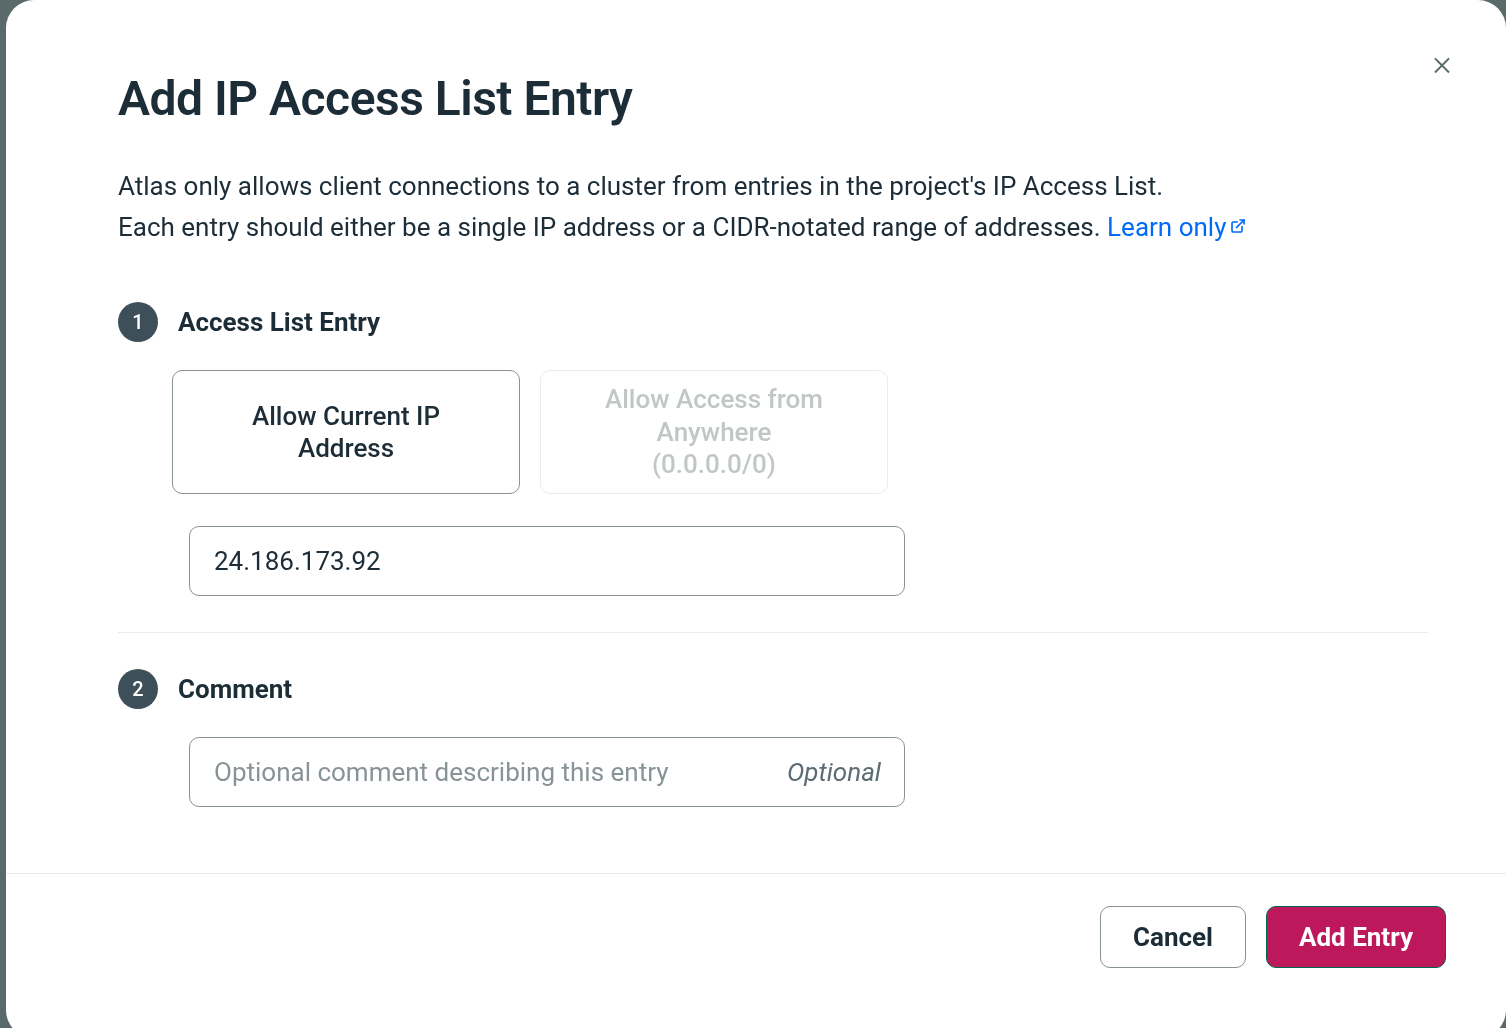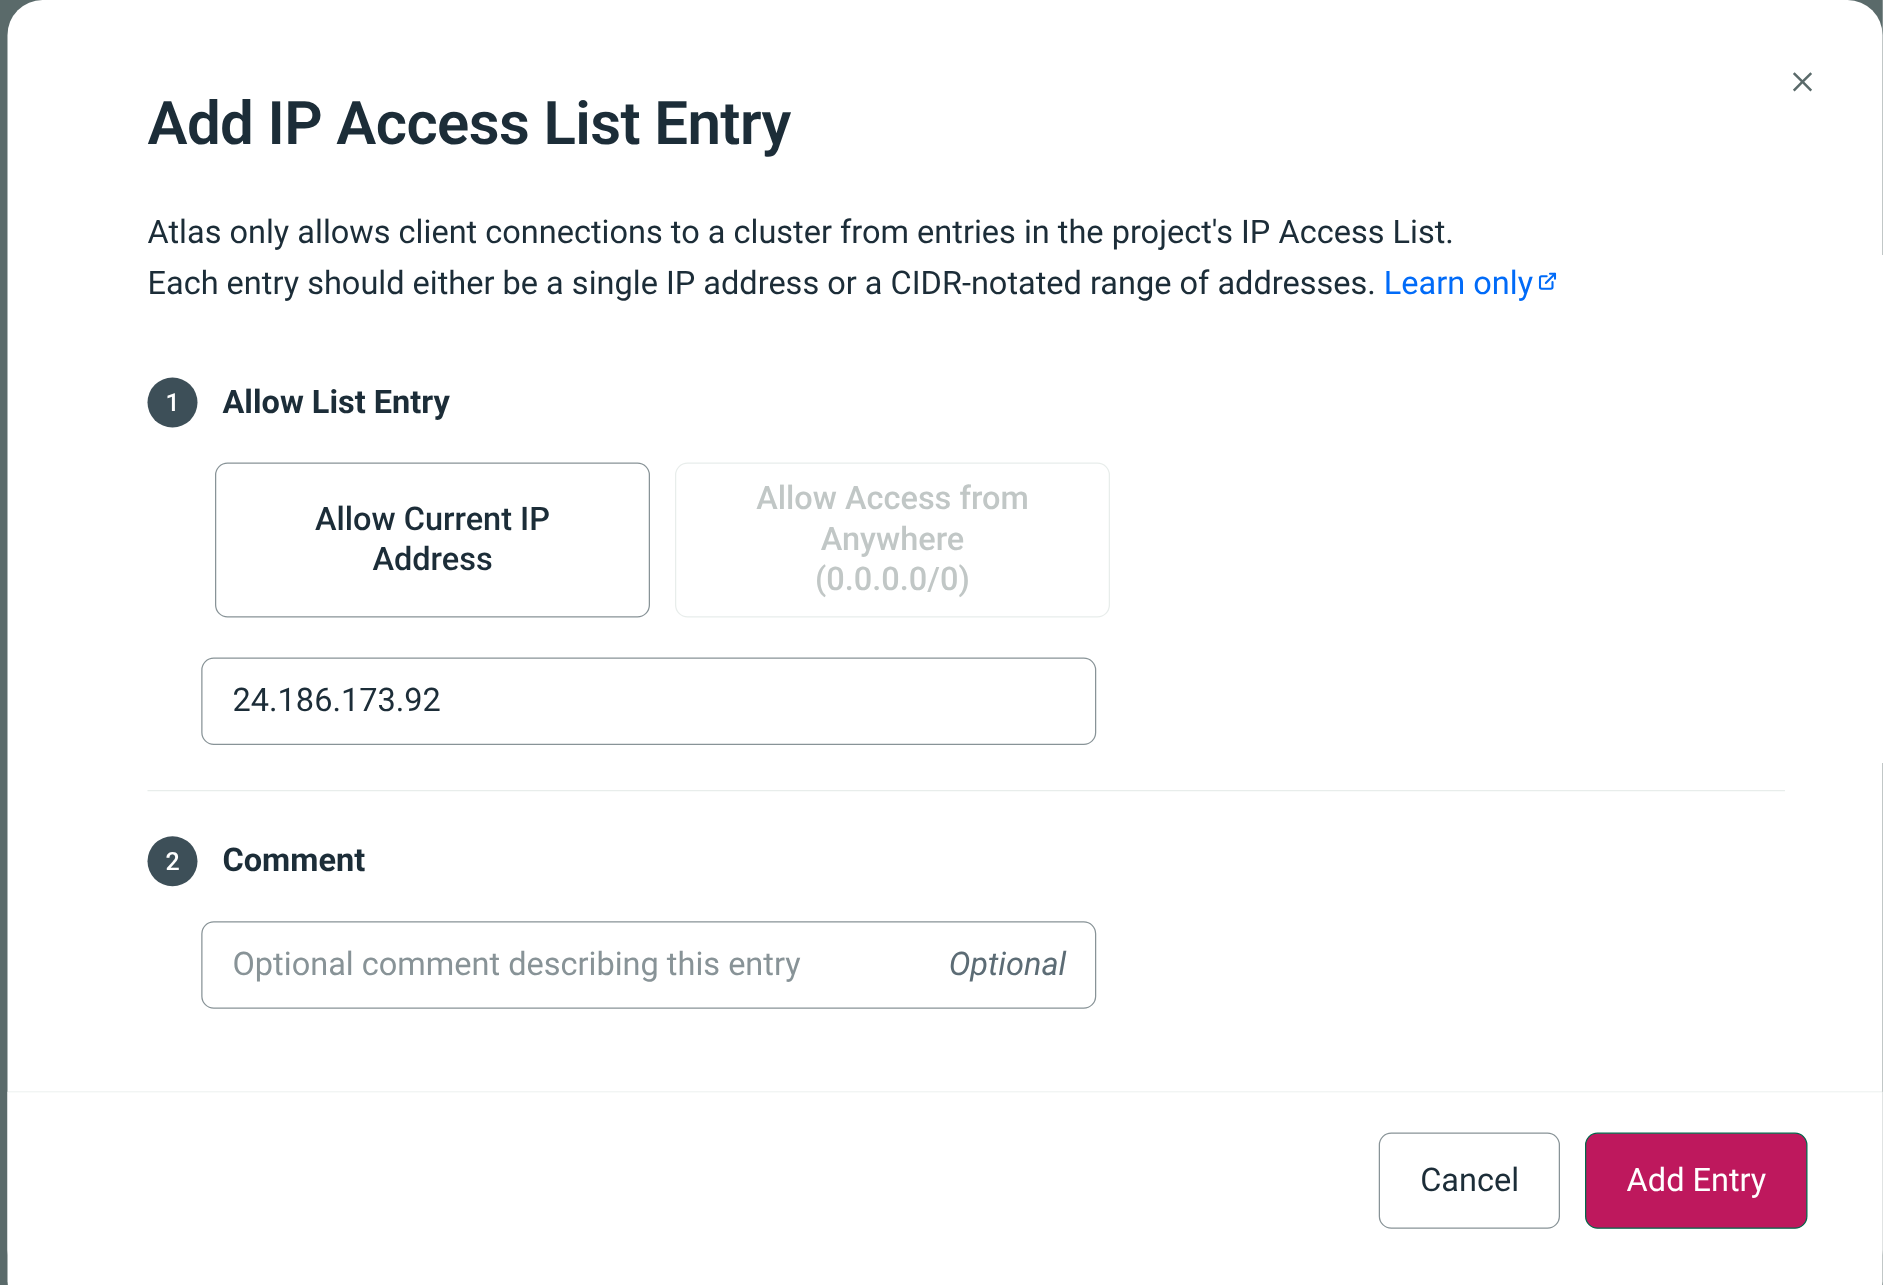--- a/index.html
+++ b/index.html
@@ -116,21 +116,21 @@
   }
   .option-card.selected {
     border: 3px solid #00a35c;
   }
   .option-card.disabled {
     border: 1.5px solid #e8edeb;
     color: #c1c7c6;
     cursor: not-allowed;
   }
   .field-row {
-    margin-left: 43px;
+    margin-left: 71px;
     margin-bottom: 36px;
   }
   .text-input-wrap {
     position: relative;
     width: 716px;
   }
   .text-input {
     width: 100%;
     height: 70px;
     border: 1.5px solid #889397;
@@ -163,25 +163,25 @@
     border-top: 1.5px solid #e8edeb;
     padding: 32px 60px 70px 60px;
     display: flex;
     justify-content: flex-end;
     gap: 20px;
     background: #ffffff;
     border-bottom-left-radius: 28px;
     border-bottom-right-radius: 28px;
   }
   .btn {
-    height: 77px;
+    height: 62px;
     padding: 0 32px;
     border-radius: 10px;
     font-size: 26px;
-    font-weight: 400;
+    font-weight: 700;
     cursor: pointer;
     display: flex;
     align-items: center;
     justify-content: center;
     font-family: inherit;
   }
   .btn-secondary {
     background: #ffffff;
     border: 1.5px solid #889397;
     color: #1c2d38;
@@ -212,21 +212,21 @@
       <span>Each entry should either be a single IP address or a CIDR-notated range of addresses. </span><a href="#"><span>Learn only</span><span class="ext-icon"><svg width="16" height="16" viewBox="0 0 24 24" fill="none" stroke="#016bf8" stroke-width="2.5" stroke-linecap="round" stroke-linejoin="round">
               <path d="M18 13v6a2 2 0 0 1-2 2H5a2 2 0 0 1-2-2V8a2 2 0 0 1 2-2h6"></path>
               <polyline points="15 3 21 3 21 9"></polyline>
               <line x1="10" y1="14" x2="21" y2="3"></line>
             </svg></span></a>
     </p>
 
     <div class="section">
       <div class="section-header">
         <div class="step-badge">1</div>
-        <div class="section-title">Allow List Entry</div>
+        <div class="section-title">Access List Entry</div>
       </div>
 
       <div class="options-row">
         <div class="option-card">
           <span>Allow Current IP Address</span>
         </div>
         <div class="option-card disabled">
           <span>
             <span>Allow Access from Anywhere</span><br>
             <span>(0.0.0.0/0)</span>

